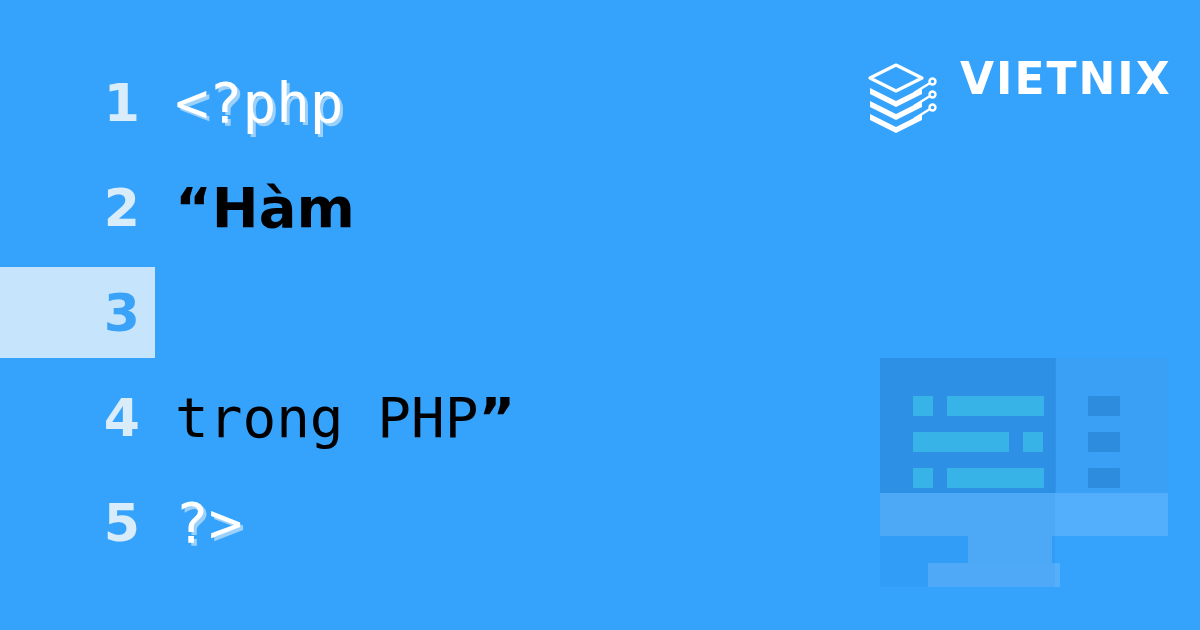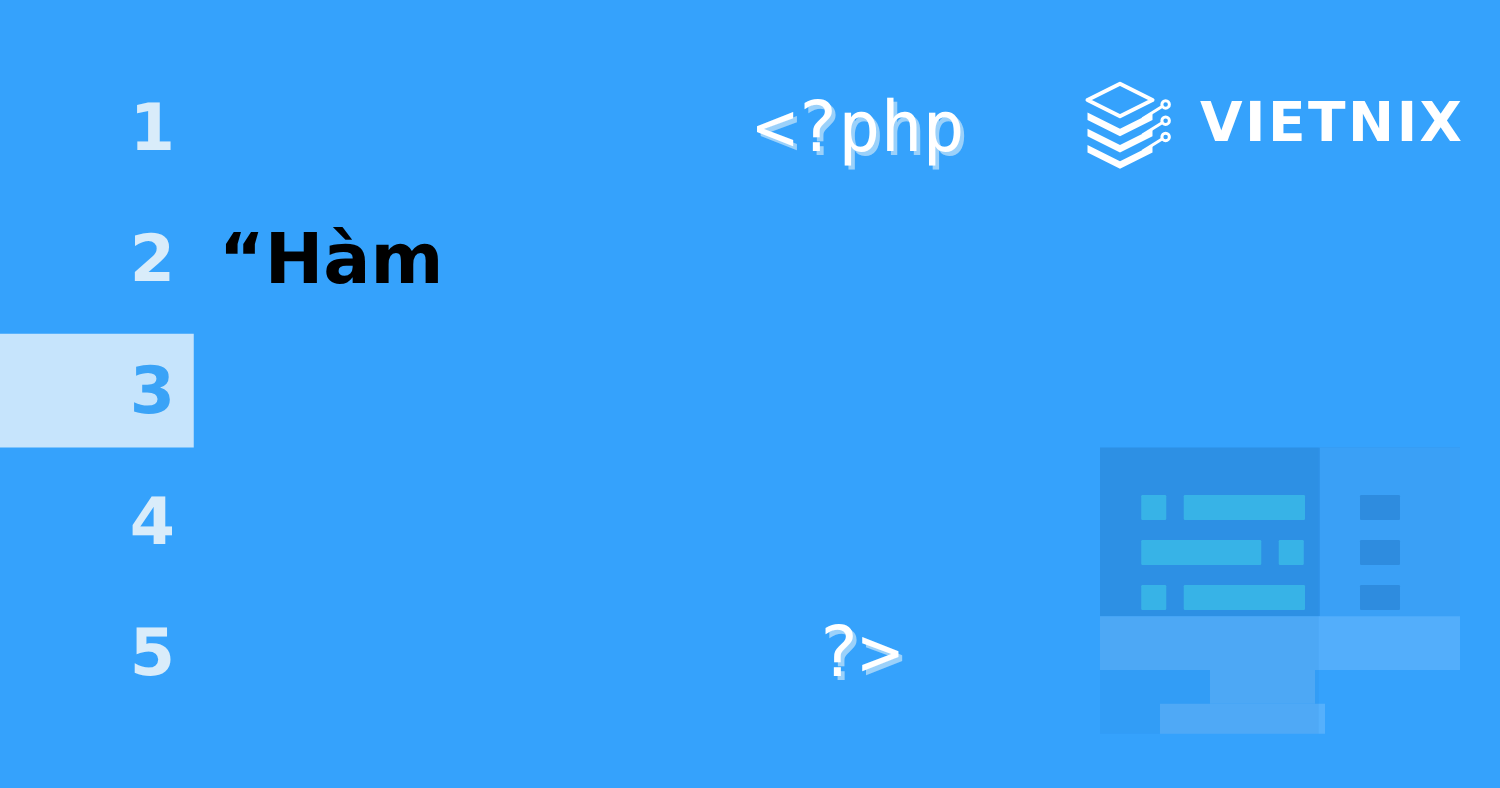--- a/index.html
+++ b/index.html
@@ -69,21 +69,21 @@
   .bar-dark { background: #2e8cdf; }
 
   
   .logo {
     position: absolute;
     left: 862px;
     top: 57px;
     width: 300px;
     height: 84px;
     display: flex;
-    align-items: center;
+    align-items: flex-start;
     gap: 16px;
   }
   .logo-mark { width: 82px; height: 80px; flex: 0 0 auto; }
   .logo-word {
     color: #ffffff;
     font-family: "DejaVu Sans", sans-serif;
     font-size: 44px;
     font-weight: bold;
     letter-spacing: 2px;
     line-height: 1;
@@ -132,21 +132,20 @@
     padding-left: 20px;
     line-height: 1;
     white-space: pre;
     font-size: 56px;
   }
   .src.tone-light {
     font-family: "DejaVu Sans Mono", monospace;
     color: #ffffff;
     font-weight: normal;
     text-shadow: 3px 3px 0 rgba(190, 224, 250, 0.75);
-    text-align: center;
   }
   .src.tone-accent {
     font-family: "DejaVu Sans Mono", monospace;
     color: #000000;
     font-weight: normal;
   }
   .src .prose {
     font-family: "DejaVu Sans", sans-serif;
     font-weight: bold;
   }
@@ -208,20 +207,21 @@
       <div class="code-line">
         <div class="ln">2</div>
         <div class="src tone-accent"><span class="prose">“Hàm</span></div>
       </div>
       <div class="code-line is-active">
         <div class="ln-highlight"></div>
         <div class="ln">3</div>
       </div>
       <div class="code-line">
         <div class="ln">4</div>
+        <div class="src tone-accent"><span>trong PHP</span><span class="prose">”</span></div>
       </div>
       <div class="code-line">
         <div class="ln">5</div>
         <div class="src tone-light"><span>?&gt;</span></div>
       </div>
     </div>
 
 </div>
 
 </body></html>

